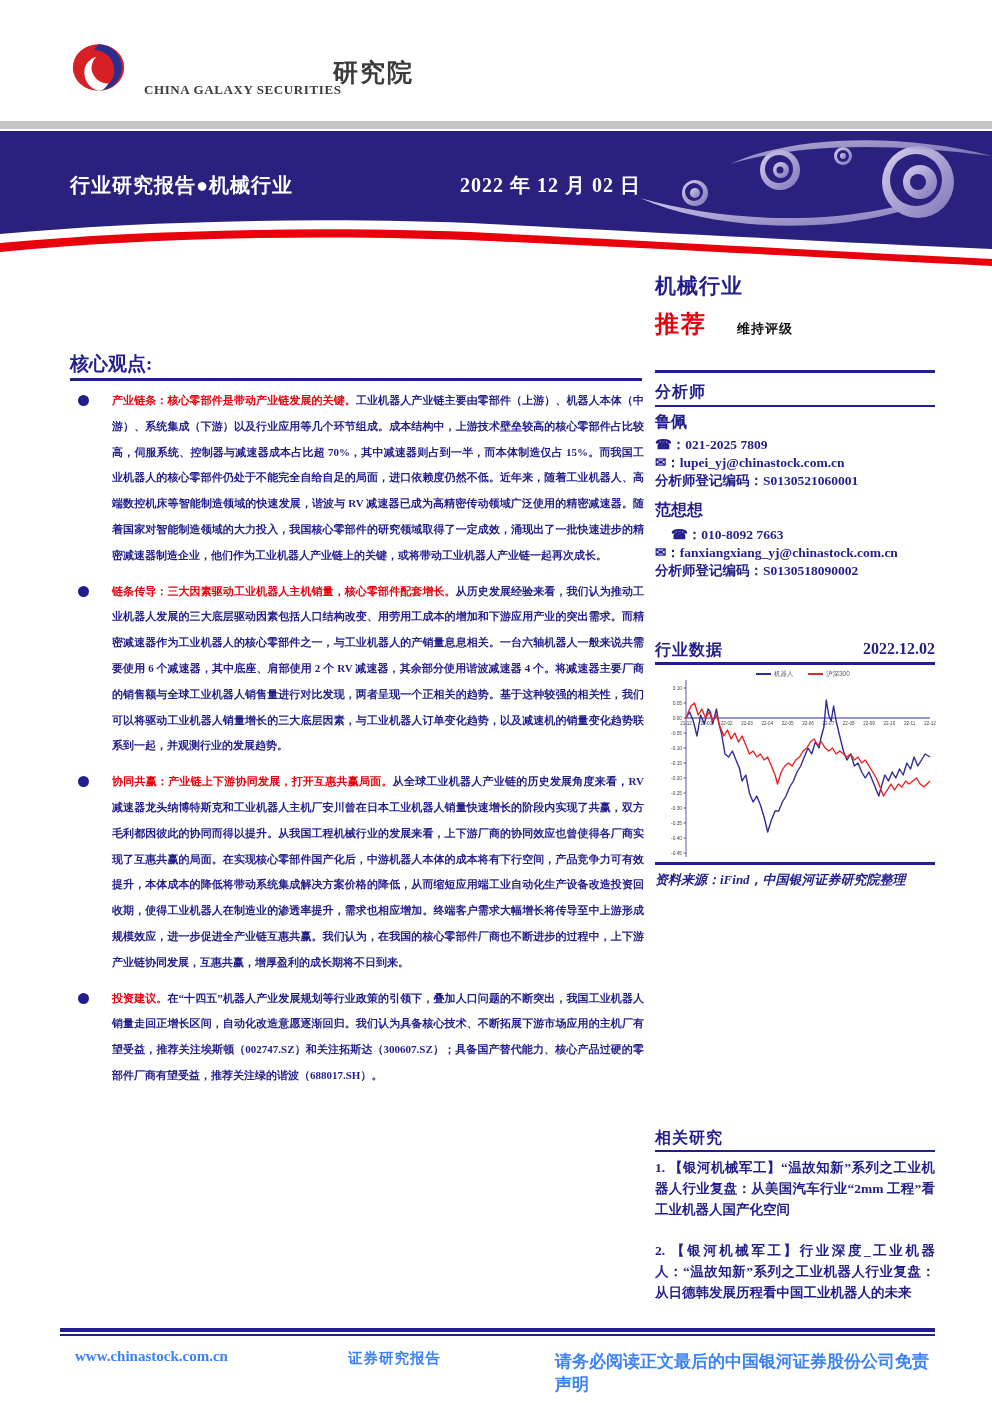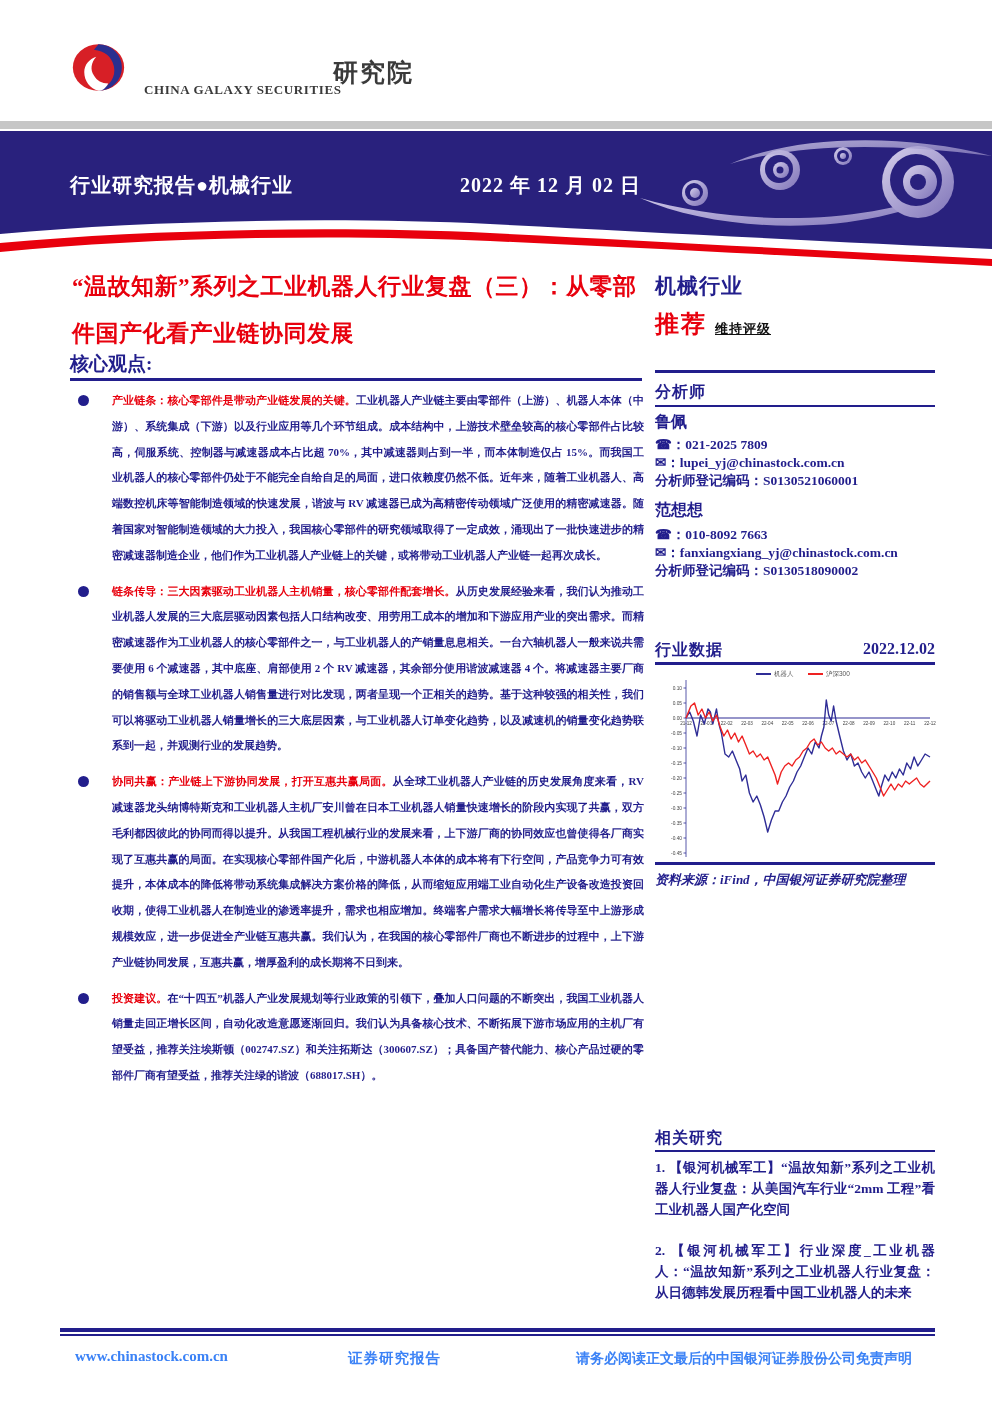--- a/index.html
+++ b/index.html
@@ -91,21 +91,20 @@
         <circle r="9" fill="url(#lav)"></circle>
           <circle r="6" fill="#29217d"></circle>
           <circle r="3" fill="url(#lav)"></circle>
       </g>
       <path d="M130,26 C200,6 280,4 392,18 C300,-6 190,-2 130,26 Z" fill="url(#lav)" opacity="0.8"></path>
     </svg>
   </div>
   <div class="abs band-text" style="left:70px;top:172px;">行业研究报告●机械行业</div>
   <div class="abs band-text" style="left:460px;top:172px;">2022 年 12 月 02 日</div>
 
-  <div class="abs doc-title" style="left:72px;top:263px;width:572px;">“温故知新”系列之工业机器人行业复盘（三）：从零部件国产化看产业链协同发展</div>
   <div class="abs core-label" style="left:70px;top:351px;">核心观点:</div>
   <div class="abs hr-navy" style="left:70px;top:378px;width:572px;height:3px;"></div>
 
   <ul class="bullets abs" style="left:70px;top:388px;width:574px;">
     <li>
       <span class="marker"></span>
       <span class="lead-red">产业链条：核心零部件是带动产业链发展的关键。</span><span>工业机器人产业链主要由零部件（上游）、机器人本体（中游）、系统集成（下游）以及行业应用等几个环节组成。成本结构中，上游技术壁垒较高的核心零部件占比较高，伺服系统、控制器与减速器成本占比超 70%，其中减速器则占到一半，而本体制造仅占 15%。而我国工业机器人的核心零部件仍处于不能完全自给自足的局面，进口依赖度仍然不低。近年来，随着工业机器人、高端数控机床等智能制造领域的快速发展，谐波与 RV 减速器已成为高精密传动领域广泛使用的精密减速器。随着国家对智能制造领域的大力投入，我国核心零部件的研究领域取得了一定成效，涌现出了一批快速进步的精密减速器制造企业，他们作为工业机器人产业链上的关键，或将带动工业机器人产业链一起再次成长。</span>
     </li>
     <li>
       <span class="marker"></span>
@@ -116,33 +115,33 @@
       <span class="lead-red">协同共赢：产业链上下游协同发展，打开互惠共赢局面。</span><span>从全球工业机器人产业链的历史发展角度来看，RV 减速器龙头纳博特斯克和工业机器人主机厂安川曾在日本工业机器人销量快速增长的阶段内实现了共赢，双方毛利都因彼此的协同而得以提升。从我国工程机械行业的发展来看，上下游厂商的协同效应也曾使得各厂商实现了互惠共赢的局面。在实现核心零部件国产化后，中游机器人本体的成本将有下行空间，产品竞争力可有效提升，本体成本的降低将带动系统集成解决方案价格的降低，从而缩短应用端工业自动化生产设备改造投资回收期，使得工业机器人在制造业的渗透率提升，需求也相应增加。终端客户需求大幅增长将传导至中上游形成规模效应，进一步促进全产业链互惠共赢。我们认为，在我国的核心零部件厂商也不断进步的过程中，上下游产业链协同发展，互惠共赢，增厚盈利的成长期将不日到来。</span>
     </li>
     <li>
       <span class="marker"></span>
       <span class="lead-red">投资建议。</span><span>在“十四五”机器人产业发展规划等行业政策的引领下，叠加人口问题的不断突出，我国工业机器人销量走回正增长区间，自动化改造意愿逐渐回归。我们认为具备核心技术、不断拓展下游市场应用的主机厂有望受益，推荐关注埃斯顿（002747.SZ）和关注拓斯达（300607.SZ）；具备国产替代能力、核心产品过硬的零部件厂商有望受益，推荐关注绿的谐波（688017.SH）。</span>
     </li>
   </ul>
 
   <div class="abs sb-industry" style="left:655px;top:272px;">机械行业</div>
   <div class="abs sb-rating" style="left:655px;top:308px;">推荐</div>
-  <div class="abs sb-rating-note" style="left:715px;top:320px;text-decoration:underline;">维持评级</div>
+  <div class="abs sb-rating-note" style="left:737px;top:320px;">维持评级</div>
   <div class="abs hr-navy" style="left:655px;top:370px;width:280px;height:3px;"></div>
 
   <div class="abs sb-h" style="left:655px;top:382px;">分析师</div>
   <div class="abs hr-navy" style="left:655px;top:405px;width:280px;height:2px;"></div>
 
   <div class="abs sb-name" style="left:655px;top:412px;">鲁佩</div>
   <div class="abs sb-line" style="left:655px;top:436px;"><span>☎</span><span>：021-2025 7809</span></div>
   <div class="abs sb-line" style="left:655px;top:454px;"><span>✉</span><span>：lupei_yj@chinastock.com.cn</span></div>
   <div class="abs sb-line" style="left:655px;top:472px;">分析师登记编码：S0130521060001</div>
 
   <div class="abs sb-name" style="left:655px;top:500px;">范想想</div>
-  <div class="abs sb-line" style="left:655px;top:526px;"><span>☎</span><span>：010-8092 7663</span></div>
+  <div class="abs sb-line" style="left:671px;top:526px;"><span>☎</span><span>：010-8092 7663</span></div>
   <div class="abs sb-line" style="left:655px;top:544px;"><span>✉</span><span>：fanxiangxiang_yj@chinastock.com.cn</span></div>
   <div class="abs sb-line" style="left:655px;top:562px;">分析师登记编码：S0130518090002</div>
 
   <div class="abs sb-h" style="left:655px;top:640px;">行业数据</div>
   <div class="abs sb-date" style="left:855px;top:640px;width:80px;text-align:right;">2022.12.02</div>
   <div class="abs hr-navy" style="left:655px;top:662px;width:280px;height:3px;"></div>
 
   <svg id="industry-chart" class="abs" style="left:658px;top:666px;" width="280" height="195" viewBox="0 0 280 195">
       <line x1="28" y1="14" x2="28" y2="191" stroke="#2f2d96" stroke-width="0.8"></line>
       <line x1="25.5" y1="22" x2="28" y2="22" stroke="#2f2d96" stroke-width="0.8"></line>
@@ -197,15 +196,15 @@
   <div class="abs hr-navy" style="left:655px;top:1150px;width:280px;height:2px;"></div>
   <div class="abs sb-related" style="left:655px;top:1157px;width:280px;">1. 【银河机械军工】“温故知新”系列之工业机器人行业复盘：从美国汽车行业“2mm 工程”看工业机器人国产化空间</div>
   <div class="abs sb-related" style="left:655px;top:1240px;width:280px;">2. 【银河机械军工】行业深度_工业机器人：“温故知新”系列之工业机器人行业复盘：从日德韩发展历程看中国工业机器人的未来</div>
 
   <div class="abs" style="left:60px;top:1328px;width:875px;">
     <div style="border-top:4px solid #221e8c;"></div>
     <div style="margin-top:2px;border-top:2px solid #221e8c;"></div>
   </div>
   <div class="abs ft" style="left:75px;top:1348px;font-size:15px;">www.chinastock.com.cn</div>
   <div class="abs ft" style="left:348px;top:1349px;font-size:14.5px;letter-spacing:1px;">证券研究报告</div>
-  <div class="abs ft" style="left:555px;top:1350px;width:378px;text-align:center;font-size:14px;">请务必阅读正文最后的中国银河证券股份公司免责声明</div>
+  <div class="abs ft" style="left:555px;top:1350px;width:378px;text-align:left;font-size:17px;">请务必阅读正文最后的中国银河证券股份公司免责声明</div>
 
 </div>
 
 </body></html>

